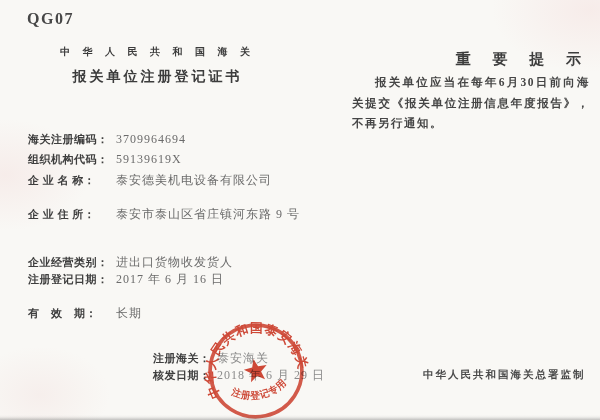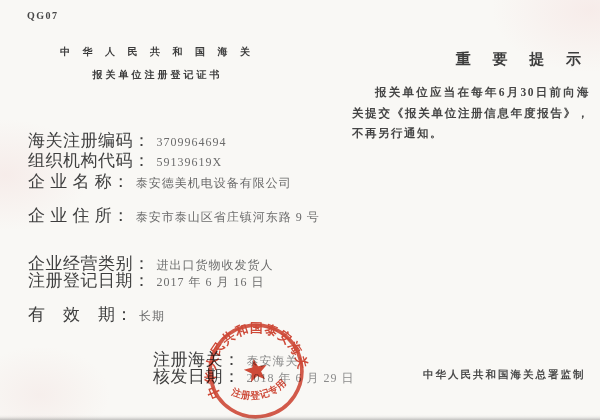--- a/index.html
+++ b/index.html
@@ -14,44 +14,44 @@
     font-family:"Liberation Serif","DejaVu Serif",serif;
     color:#3d3d3d;
     overflow:hidden;
   }
   .scan-edge-bottom{
     position:absolute;left:0;right:0;bottom:0;height:5px;
     background:linear-gradient(to top, rgba(90,90,90,0.35), rgba(120,120,120,0.08) 60%, transparent);
   }
   .form-code{
     position:absolute;left:27px;top:10px;
-    font-size:10px;font-weight:bold;letter-spacing:1.5px;color:#474747;
+    font-size:16px;font-weight:bold;letter-spacing:1.5px;color:#474747;
   }
   .title-block{
     position:absolute;left:35px;top:45px;width:245px;text-align:center;
   }
   .title-line1{
     font-size:10px;font-weight:bold;letter-spacing:5px;color:#3c3c3c;white-space:nowrap;
   }
   .title-line2{
-    font-size:10px;font-weight:bold;letter-spacing:3px;color:#3c3c3c;margin-top:9px;white-space:nowrap;
+    font-size:14px;font-weight:bold;letter-spacing:3px;color:#3c3c3c;margin-top:9px;white-space:nowrap;
   }
   .notice-block{
     position:absolute;left:352px;top:50px;width:238px;
   }
   .notice-title{
     text-align:right;font-size:15px;font-weight:bold;letter-spacing:9px;color:#3c3c3c;white-space:nowrap;
   }
   .notice-body{
-    margin-top:13px;font-size:11.5px;line-height:1.8;letter-spacing:1.5px;
+    margin-top:3px;font-size:11.5px;line-height:1.8;letter-spacing:1.5px;
     text-indent:2em;color:#454545;text-align:justify;font-weight:bold;
   }
   .field-row{position:absolute;left:28px;white-space:nowrap;}
   .field-row .lbl{
-    display:inline-block;min-width:82px;font-size:17px;font-weight:normal;color:#3e3e3e;letter-spacing:0.5px;
+    display:inline-block;min-width:82px;font-size:11px;font-weight:bold;color:#3e3e3e;letter-spacing:0.5px;
   }
   .field-row .val{
     font-size:12px;color:#6b6b6b;letter-spacing:1px;margin-left:2px;
   }
   .field-row.inset{left:153px;}
   .field-row.inset .lbl{min-width:58px;}
   .field-row.inset .val{color:#8b8b8b;}
   .issuer{
     position:absolute;left:423px;top:368px;
     font-size:10.5px;font-weight:bold;letter-spacing:2px;color:#4a4a4a;white-space:nowrap;font-family:Liberation Serif, serif;

